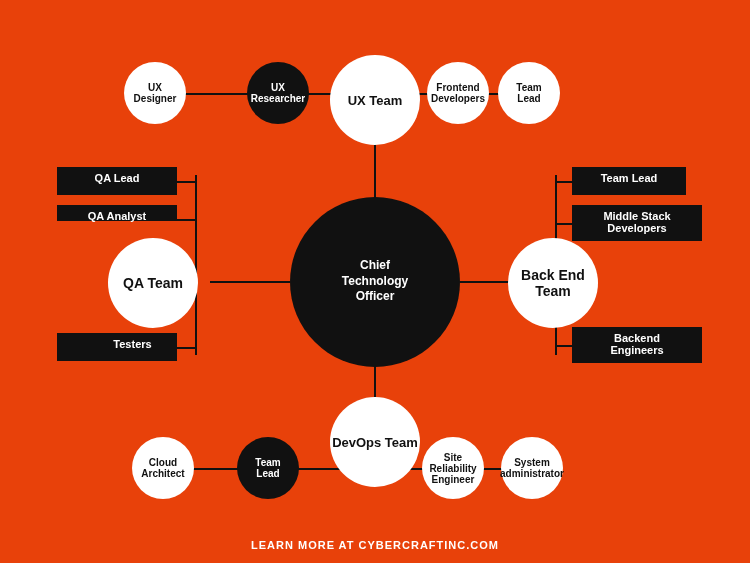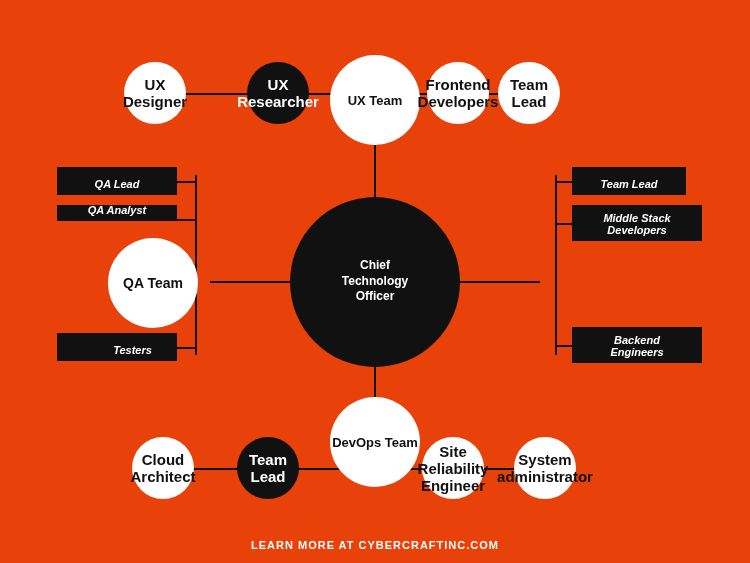--- a/index.html
+++ b/index.html
@@ -102,21 +102,21 @@
     
     .circle-sm {
       position: absolute;
       width: 62px;
       height: 62px;
       border-radius: 50%;
       display: flex;
       align-items: center;
       justify-content: center;
       text-align: center;
-      font-size: 15px;
+      font-size: 10px;
       font-weight: 600;
       z-index: 5;
     }
     .circle-sm.dark {
       background: #111111;
       color: white;
     }
     .circle-sm.light {
       background: white;
       color: #111111;
@@ -125,24 +125,23 @@
     
     .label-box {
       position: absolute;
       background: #111111;
       color: white;
       font-size: 11px;
       font-weight: bold;
       padding: 5px 10px;
       text-align: center;
       display: flex;
-      align-items: flex-end;
-      justify-content: center;
-      z-index: 5;
-      font-style: italic;
+      align-items: flex-start;
+      justify-content: center;
+      z-index: 5;
     }
 
     
     .qa-team-circle {
       position: absolute;
       width: 90px;
       height: 90px;
       border-radius: 50%;
       background: white;
       color: #111;
@@ -270,21 +269,21 @@
   </div>
 
   <div class="circle-sm dark" style="left:237px; top:437px;">
     <span>Team<br>Lead</span>
   </div>
 
   <div class="circle-sm light" style="left:422px; top:437px;">
     <span>Site<br>Reliability<br>Engineer</span>
   </div>
 
-  <div class="circle-sm light" style="left:501px; top:437px;margin-left:13px;">
+  <div class="circle-sm light" style="left:501px; top:437px;">
     <span>System<br>administrator</span>
   </div>
 
   <div class="left-v-line" style="left:195px; top:175px; height:180px;"></div>
 
   <div class="qa-team-circle" style="left:108px; top:238px;">
     <span>QA Team</span>
   </div>
 
   <div class="label-box" style="left:57px; top:167px; width:120px; height:28px;">
@@ -298,20 +297,23 @@
   <div class="label-box" style="left:57px; top:333px; width:120px; height:28px;padding-left:41px;">
     <span>Testers</span>
   </div>
 
   <div style="position:absolute; height:2px; background:#111; left:177px; top:181px; width:20px; z-index:1;"></div>
   <div style="position:absolute; height:2px; background:#111; left:177px; top:219px; width:20px; z-index:1;"></div>
   <div style="position:absolute; height:2px; background:#111; left:177px; top:347px; width:20px; z-index:1;"></div>
 
   <div class="right-v-line" style="left:555px; top:175px; height:180px;"></div>
 
+  <div class="backend-team-circle" style="left:508px; top:238px;">
+    <span>Back End Team</span>
+  </div>
 
   <div class="label-box" style="left:572px; top:167px; width:114px; height:28px;">
     <span>Team Lead</span>
   </div>
 
   <div class="label-box" style="left:572px; top:205px; width:130px; height:36px;">
     <span>Middle Stack<br>Developers</span>
   </div>
 
   <div class="label-box" style="left:572px; top:327px; width:130px; height:36px;">

